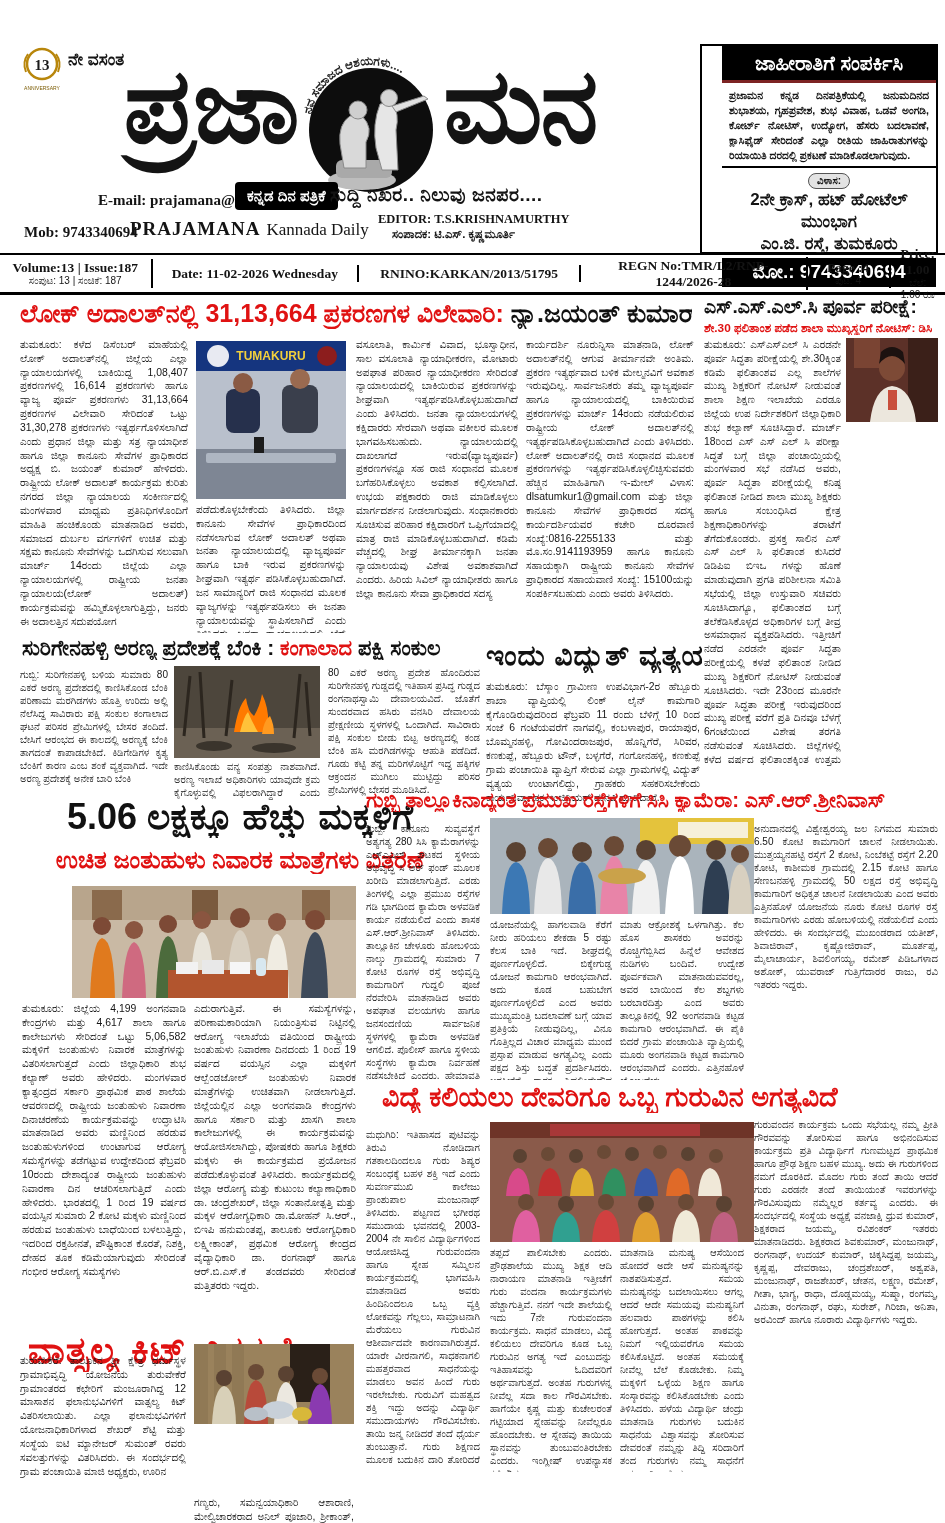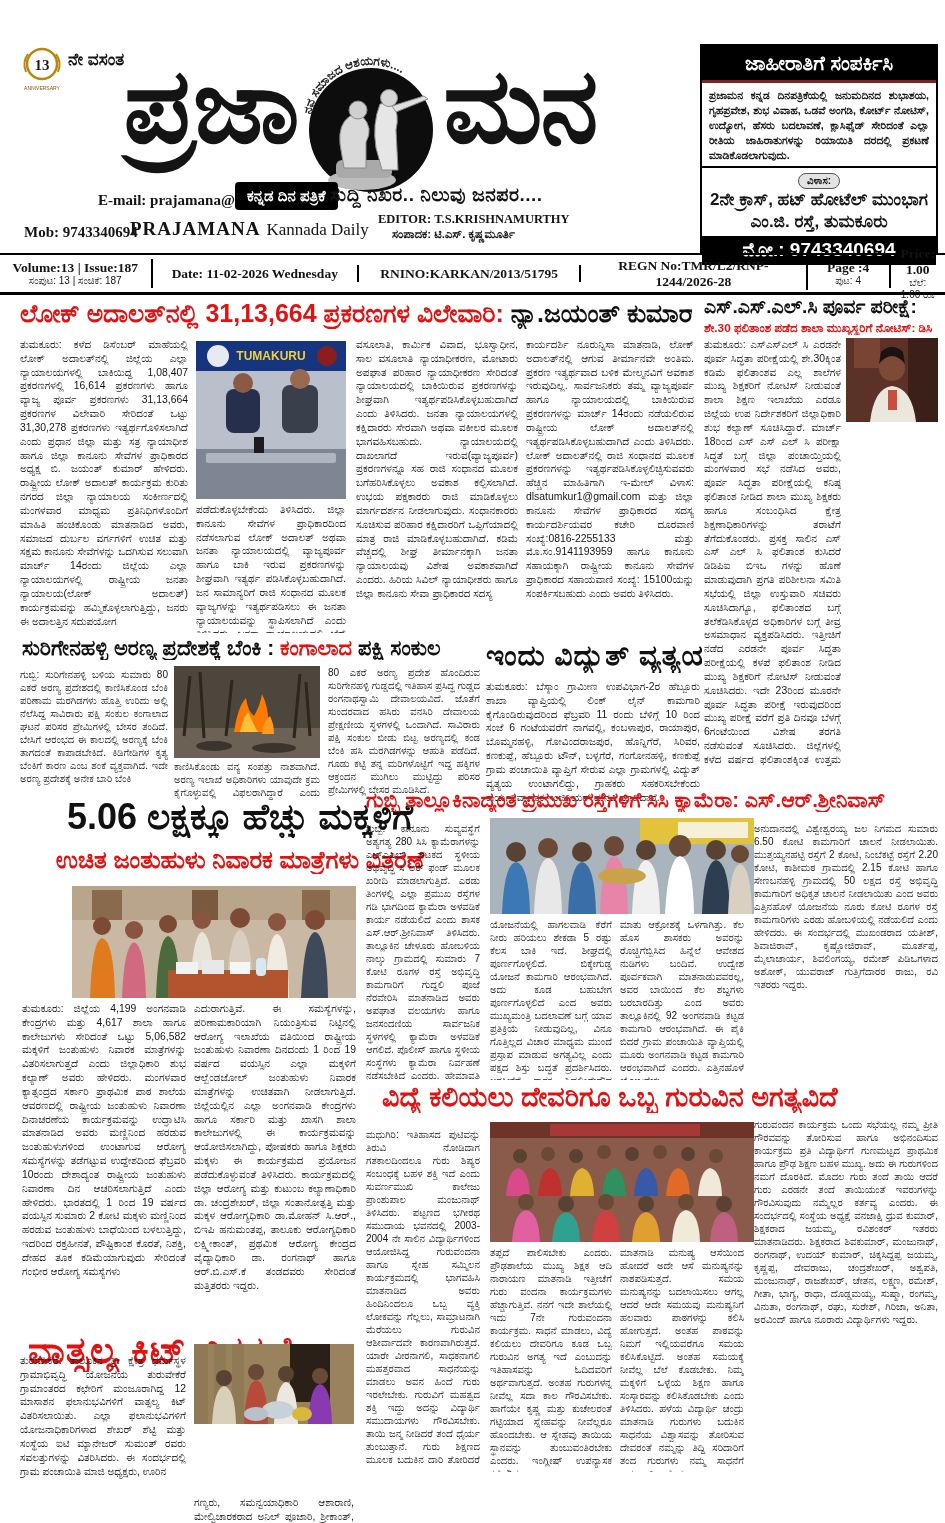--- a/index.html
+++ b/index.html
@@ -23,21 +23,21 @@
               padding:5px 12px;border-radius:4px;}
   .mast-tagline{left:330px;top:184px;font-size:19px;font-weight:bold;letter-spacing:.5px;}
   .mast-editor-en{left:378px;top:212px;font-size:12.5px;font-weight:bold;}
   .mast-editor-kn{left:392px;top:228px;font-size:11.5px;font-weight:bold;}
   .mast-mob{left:24px;top:224px;font-size:15px;font-weight:bold;}
   .mast-name{left:130px;top:218px;}
   .mast-name .nm{font-size:19px;font-weight:bold;letter-spacing:1px;}
   .mast-name .sub{font-size:17px;margin-left:6px;}
   
   .adbox{left:700px;top:44px;width:238px;height:210px;border:2px solid #000;box-sizing:border-box;
-         display:flex;flex-direction:column;}
+         display:flex;flex-direction:column;padding-left:20px;}
   .adbox-header{background:#000;color:#fff;text-align:center;font-size:20px;font-weight:bold;
                 padding:6px 2px 5px;border-bottom:3px solid #7d2323;}
   .adbox-body{font-size:10.6px;font-weight:bold;line-height:1.42;text-align:justify;padding:5px 7px 3px;flex:1;}
   .adbox-addr{border-top:2px solid #000;text-align:center;padding:2px 2px 3px;}
   .addr-pill{display:inline-block;border:1px solid #555;background:#e3e3e3;border-radius:9px;
              font-size:10px;font-weight:bold;padding:1px 8px;}
   .addr-line{font-size:17px;font-weight:bold;line-height:1.3;}
   .adbox-phone{background:#000;color:#fff;text-align:center;font-size:19px;font-weight:bold;padding:3px 0 4px;}
   
   .infobar{left:0;top:253px;width:945px;height:42px;border-top:2px solid #000;border-bottom:3px solid #000;

